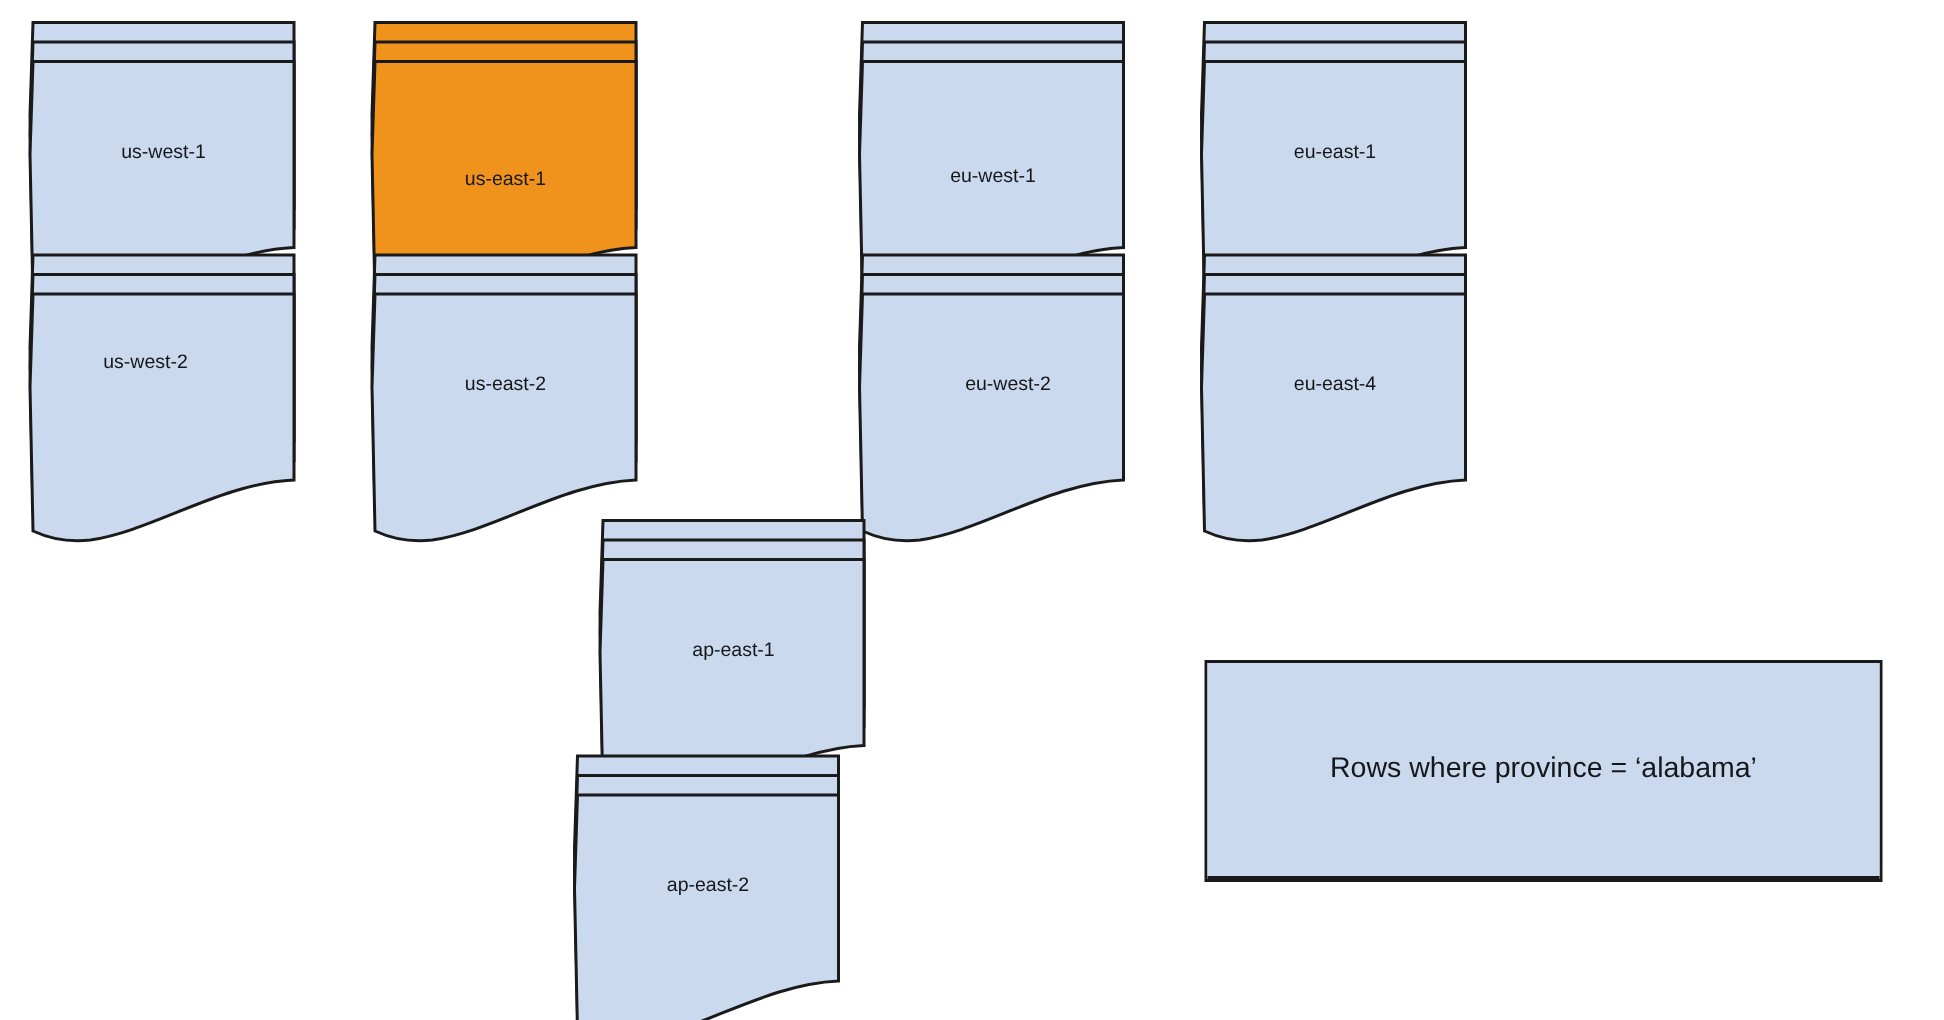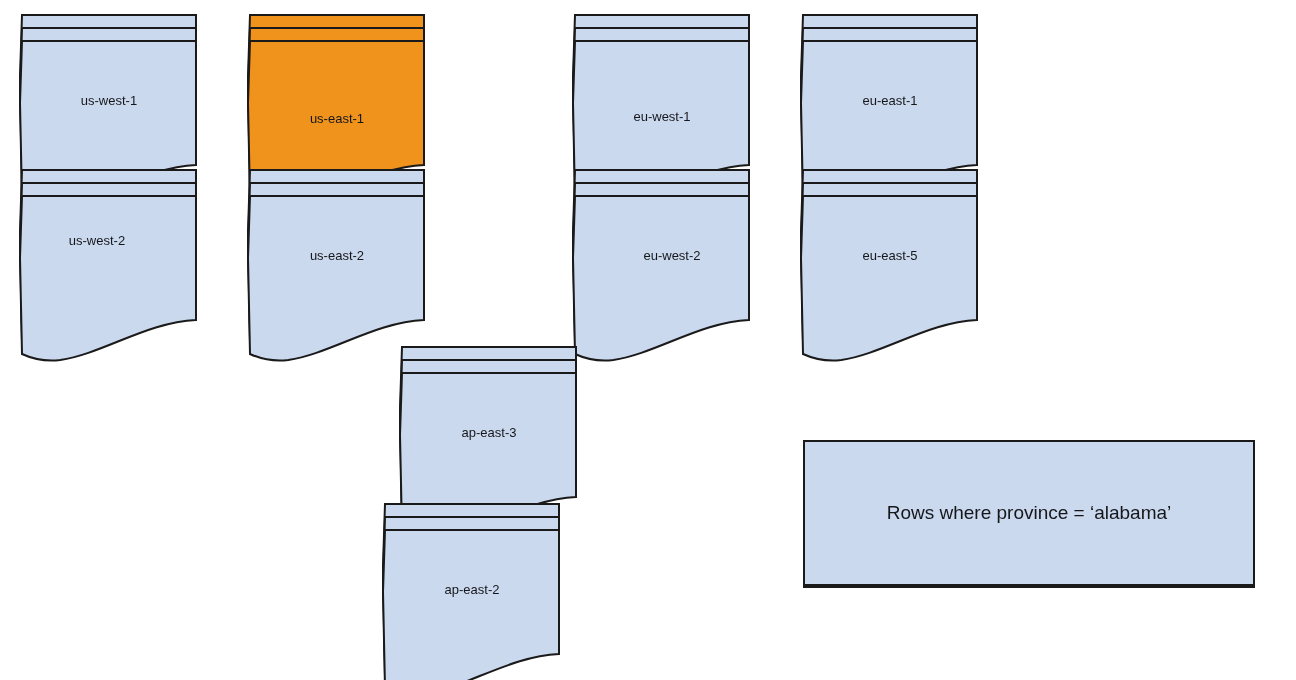--- a/index.html
+++ b/index.html
@@ -107,29 +107,29 @@
           <path d="M 0 0 L 174 0 L 174 124 C 125.28 126, 80.04 158, 38.28 164 C 20.88 166, 8.700000000000001 162, 0 158 L -2 62 Z" fill="#cbd9ef" stroke="#1a1a1a" stroke-width="2" stroke-linejoin="miter" transform="translate(26,26)"></path>
         </svg>
         <div class="doc-label" style="left: 26px; top: 78px; width: 194px;">eu-west-2</div>
       </div>
       <div class="stack" style="left: 777px; top: 170px;">
         <svg width="208" height="198">
           <path d="M 0 0 L 174 0 L 174 124 C 125.28 126, 80.04 158, 38.28 164 C 20.88 166, 8.700000000000001 162, 0 158 L -2 62 Z" fill="#cbd9ef" stroke="#1a1a1a" stroke-width="2" stroke-linejoin="miter" transform="translate(26,0)"></path>
           <path d="M 0 0 L 174 0 L 174 124 C 125.28 126, 80.04 158, 38.28 164 C 20.88 166, 8.700000000000001 162, 0 158 L -2 62 Z" fill="#cbd9ef" stroke="#1a1a1a" stroke-width="2" stroke-linejoin="miter" transform="translate(26,13)"></path>
           <path d="M 0 0 L 174 0 L 174 124 C 125.28 126, 80.04 158, 38.28 164 C 20.88 166, 8.700000000000001 162, 0 158 L -2 62 Z" fill="#cbd9ef" stroke="#1a1a1a" stroke-width="2" stroke-linejoin="miter" transform="translate(26,26)"></path>
         </svg>
-        <div class="doc-label" style="left: 26px; top: 78px; width: 174px;">eu-east-5</div>
+        <div class="doc-label" style="left: 26px; top: 78px; width: 174px;">eu-east-4</div>
       </div>
       <div class="stack" style="left: 376px; top: 347px;">
         <svg width="208" height="198">
           <path d="M 0 0 L 174 0 L 174 124 C 125.28 126, 80.04 158, 38.28 164 C 20.88 166, 8.700000000000001 162, 0 158 L -2 62 Z" fill="#cbd9ef" stroke="#1a1a1a" stroke-width="2" stroke-linejoin="miter" transform="translate(26,0)"></path>
           <path d="M 0 0 L 174 0 L 174 124 C 125.28 126, 80.04 158, 38.28 164 C 20.88 166, 8.700000000000001 162, 0 158 L -2 62 Z" fill="#cbd9ef" stroke="#1a1a1a" stroke-width="2" stroke-linejoin="miter" transform="translate(26,13)"></path>
           <path d="M 0 0 L 174 0 L 174 124 C 125.28 126, 80.04 158, 38.28 164 C 20.88 166, 8.700000000000001 162, 0 158 L -2 62 Z" fill="#cbd9ef" stroke="#1a1a1a" stroke-width="2" stroke-linejoin="miter" transform="translate(26,26)"></path>
         </svg>
-        <div class="doc-label" style="left: 26px; top: 78px; width: 174px;">ap-east-3</div>
+        <div class="doc-label" style="left: 26px; top: 78px; width: 174px;">ap-east-1</div>
       </div>
       <div class="stack" style="left: 359px; top: 504px;">
         <svg width="208" height="198">
           <path d="M 0 0 L 174 0 L 174 124 C 125.28 126, 80.04 158, 38.28 164 C 20.88 166, 8.700000000000001 162, 0 158 L -2 62 Z" fill="#cbd9ef" stroke="#1a1a1a" stroke-width="2" stroke-linejoin="miter" transform="translate(26,0)"></path>
           <path d="M 0 0 L 174 0 L 174 124 C 125.28 126, 80.04 158, 38.28 164 C 20.88 166, 8.700000000000001 162, 0 158 L -2 62 Z" fill="#cbd9ef" stroke="#1a1a1a" stroke-width="2" stroke-linejoin="miter" transform="translate(26,13)"></path>
           <path d="M 0 0 L 174 0 L 174 124 C 125.28 126, 80.04 158, 38.28 164 C 20.88 166, 8.700000000000001 162, 0 158 L -2 62 Z" fill="#cbd9ef" stroke="#1a1a1a" stroke-width="2" stroke-linejoin="miter" transform="translate(26,26)"></path>
         </svg>
         <div class="doc-label" style="left: 26px; top: 78px; width: 174px;">ap-east-2</div>
       </div>
     </div>

